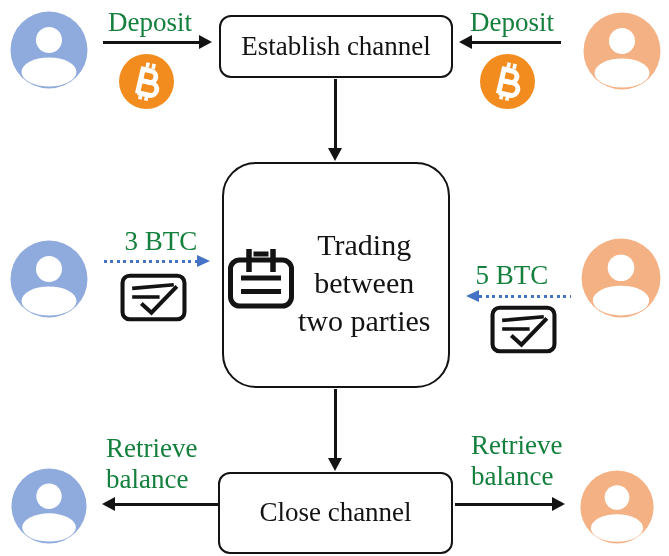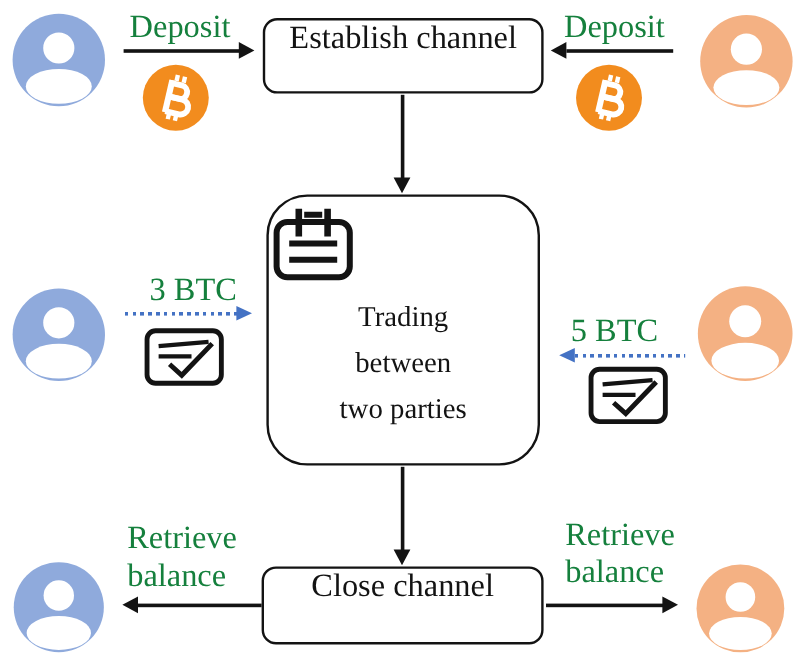--- a/index.html
+++ b/index.html
@@ -5,26 +5,26 @@
   html,body{margin:0;padding:0;background:#ffffff;}
   .stage{
     position:relative;width:669px;height:556px;background:#ffffff;overflow:hidden;
     font-family:"Liberation Serif","DejaVu Serif",serif;color:#131313;
   }
   .abs{position:absolute;}
   
   .node{
     position:absolute;box-sizing:border-box;background:#ffffff;
     border:2.5px solid var(--line-black);border-radius:12px;
-    display:flex;justify-content:center;
+    display:flex;align-items:center;justify-content:center;
     font-size:27px;line-height:1.1;
   }
   .node--trading{
-    border-radius:34px;flex-direction:column;justify-content:flex-start;
-    padding-top:6px;font-size:24px;
+    border-radius:34px;flex-direction:row;justify-content:flex-start;
+    padding-top:6px;font-size:30px;
   }
   .trading-text{margin-top:10px;text-align:center;white-space:pre-line;line-height:38px;}
   
   .lbl{position:absolute;font-size:27px;color:#15803d;white-space:pre-line;line-height:31px;}
   .lbl--c{text-align:center;}
   
   .hline{position:absolute;height:3px;background:var(--line-black);}
   .vline{position:absolute;width:3px;background:var(--line-black);}
   .khead-r{position:absolute;width:0;height:0;border-top:7px solid transparent;border-bottom:7px solid transparent;border-left:13px solid var(--line-black);}
   .khead-l{position:absolute;width:0;height:0;border-top:7px solid transparent;border-bottom:7px solid transparent;border-right:13px solid var(--line-black);}
@@ -122,21 +122,21 @@
       </g>
     </svg>
     <div class="trading-text">Trading
 between
 two parties</div>
   </div>
 
   <div class="vline" style="left:334px;top:389px;height:70px"></div>
   <div class="khead-d" style="left:328px;top:458px"></div>
 
-  <div class="node" style="left:218px;top:472px;width:235px;height:65px">
+  <div class="node" style="left:218px;top:472px;width:235px;height:82px">
     <span>Close channel</span>
   </div>
 
   <div class="lbl lbl--c" style="left:111px;top:226px;width:100px">3 BTC</div>
   <div class="dotline" style="left:104px;top:260px;width:94px"></div>
   <div class="bhead-r" style="left:197px;top:255px"></div>
 
   <svg class="abs" style="left:120px;top:273px" width="67" height="49" viewBox="0 0 66 48">
     <g stroke="#131313" fill="none">
       <rect x="2.5" y="2.5" width="61" height="43" rx="7" stroke-width="4"></rect>

